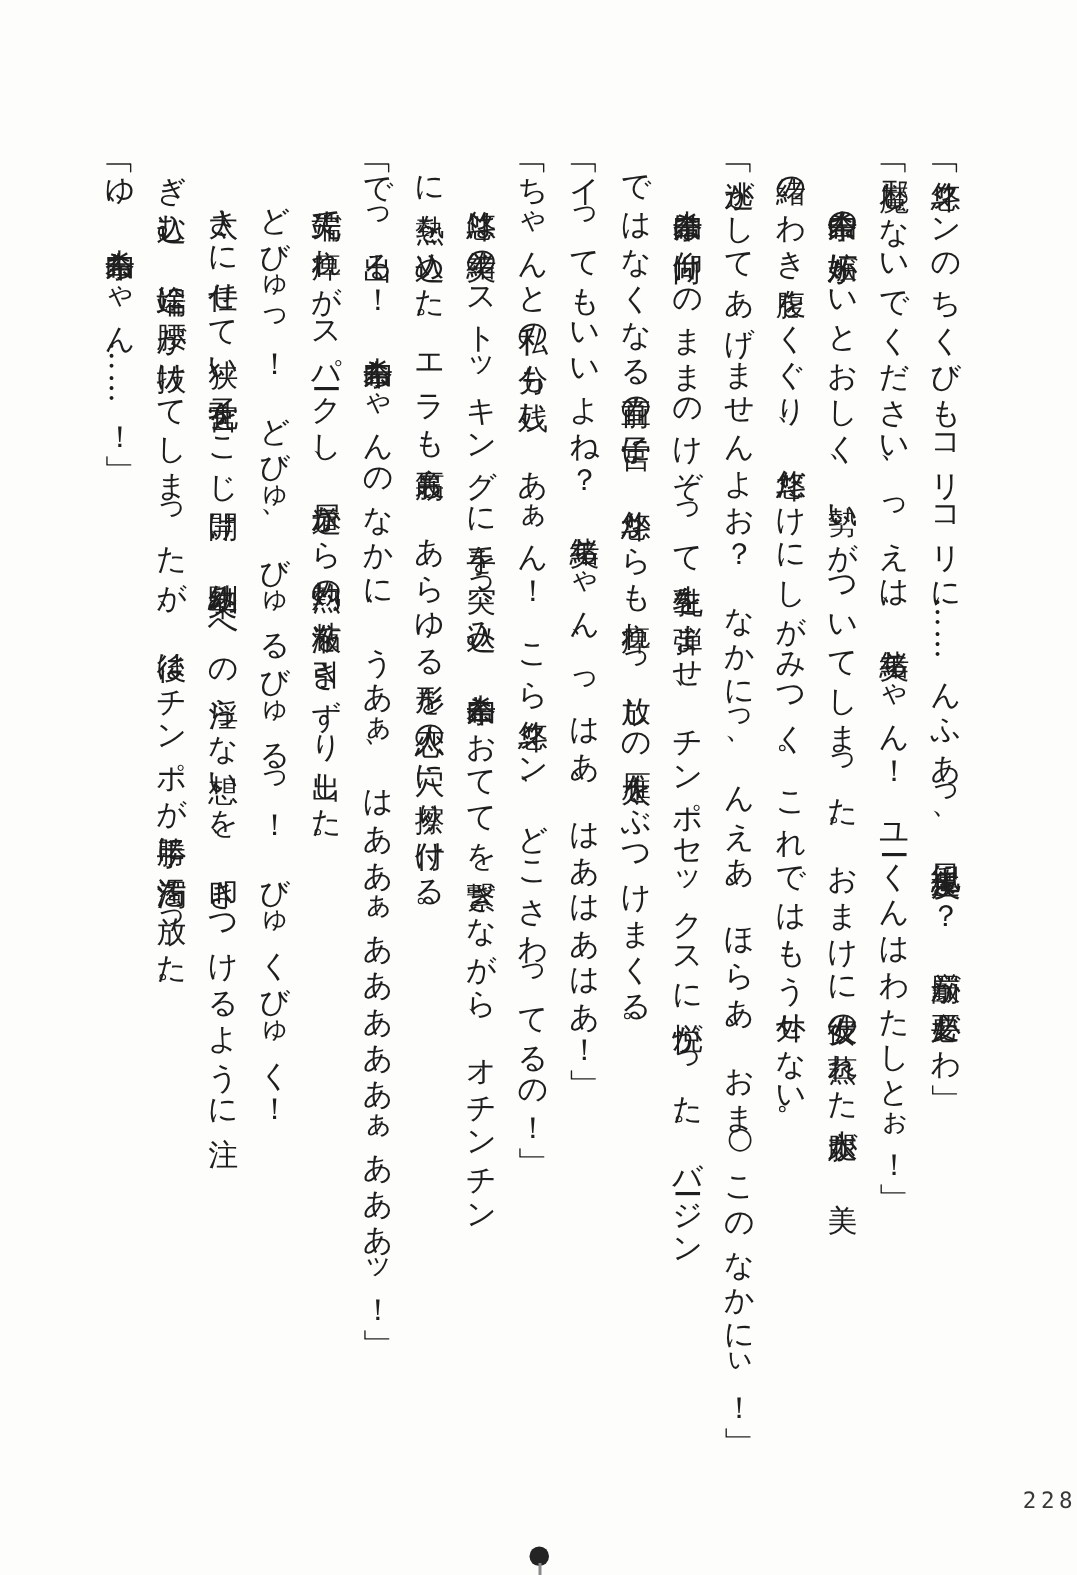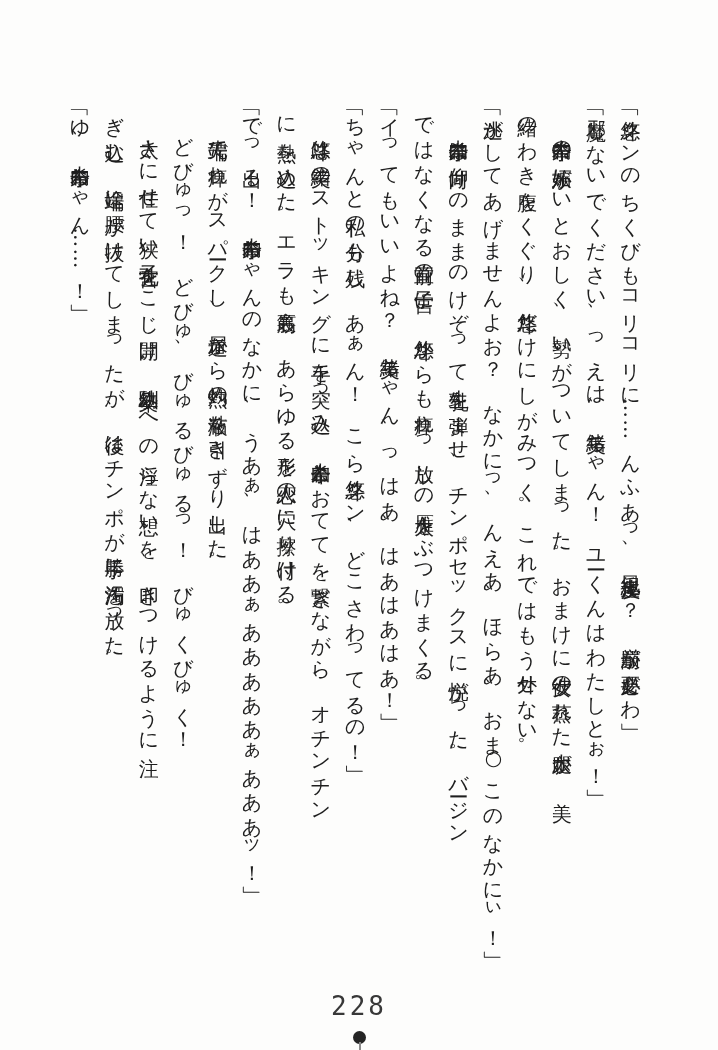--- a/index.html
+++ b/index.html
@@ -37,23 +37,23 @@
     white-space: nowrap;
   }
   .indent {
     text-indent: 21px;
   }
   .page-number {
     position: absolute;
     top: 991px;
     left: 0;
     width: 718px;
-    text-align: center;
+    text-align: right;
     font-family: "DejaVu Sans Mono", "Liberation Mono", monospace;
-    font-size: 26px;
+    font-size: 15px;
     letter-spacing: 3px;
     color: #383838;
   }
   .binding-mark {
     position: absolute;
     top: 1030px;
     left: 349px;
     width: 20px;
     height: 20px;
   }

